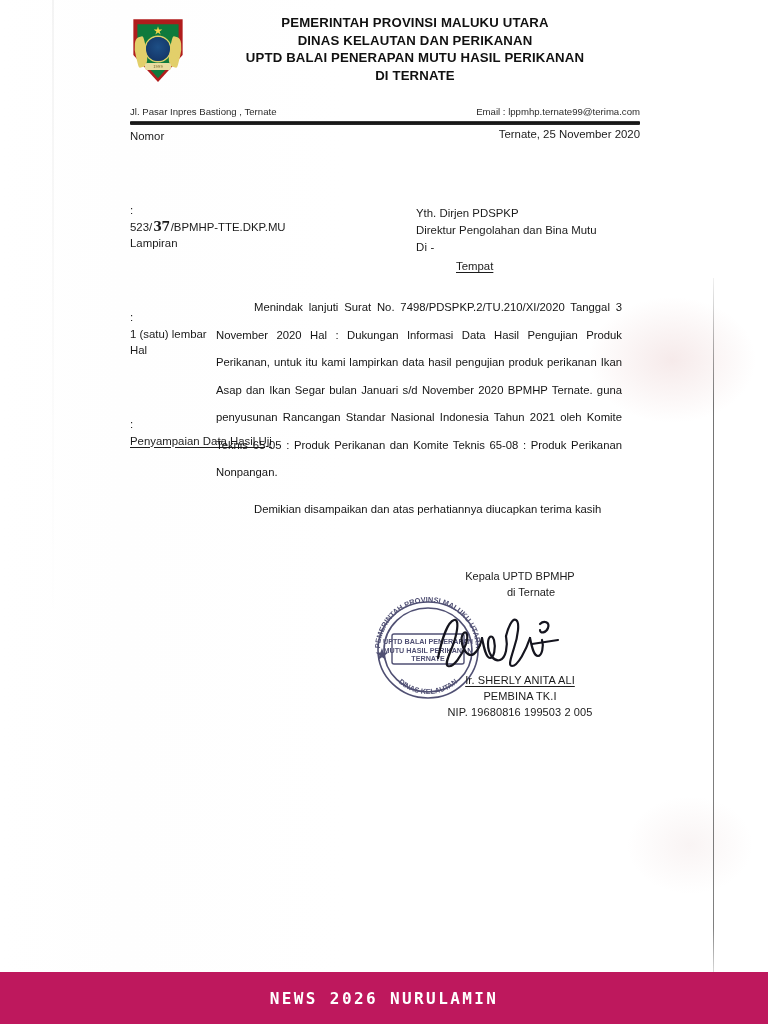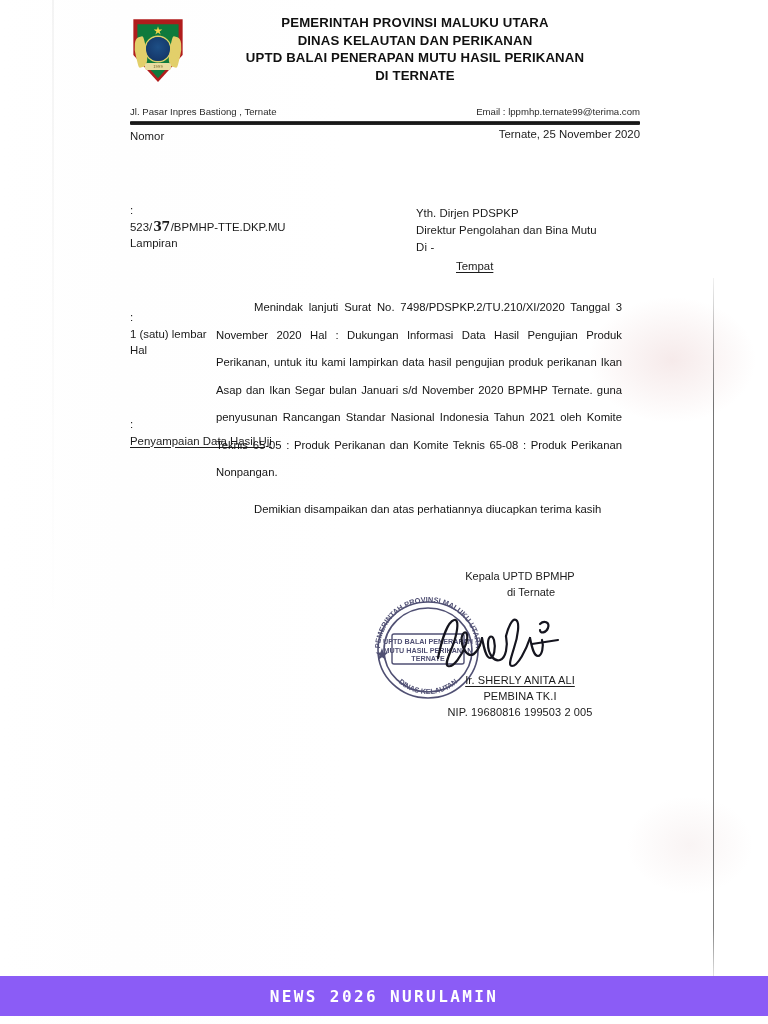--- a/index.html
+++ b/index.html
@@ -245,24 +245,24 @@
     top: 600px;
     width: 130px;
     height: 80px;
     z-index: 4;
   }
   #sig-scrawl svg { width: 100%; height: 100%; display: block; }
 
   
   #footer-banner {
     position: absolute;
-    left: 0; bottom: 8px;
+    left: 0; bottom: 0;
     width: 768px;
-    height: 40px;
-    background: #8b5cf6;
+    height: 52px;
+    background: #be185d;
     display: flex;
     align-items: center;
     justify-content: center;
   }
   #footer-text {
     color: #ffffff;
     font-family: "DejaVu Sans Mono", monospace;
     font-size: 16px;
     letter-spacing: 2.4px;
     font-weight: bold;

